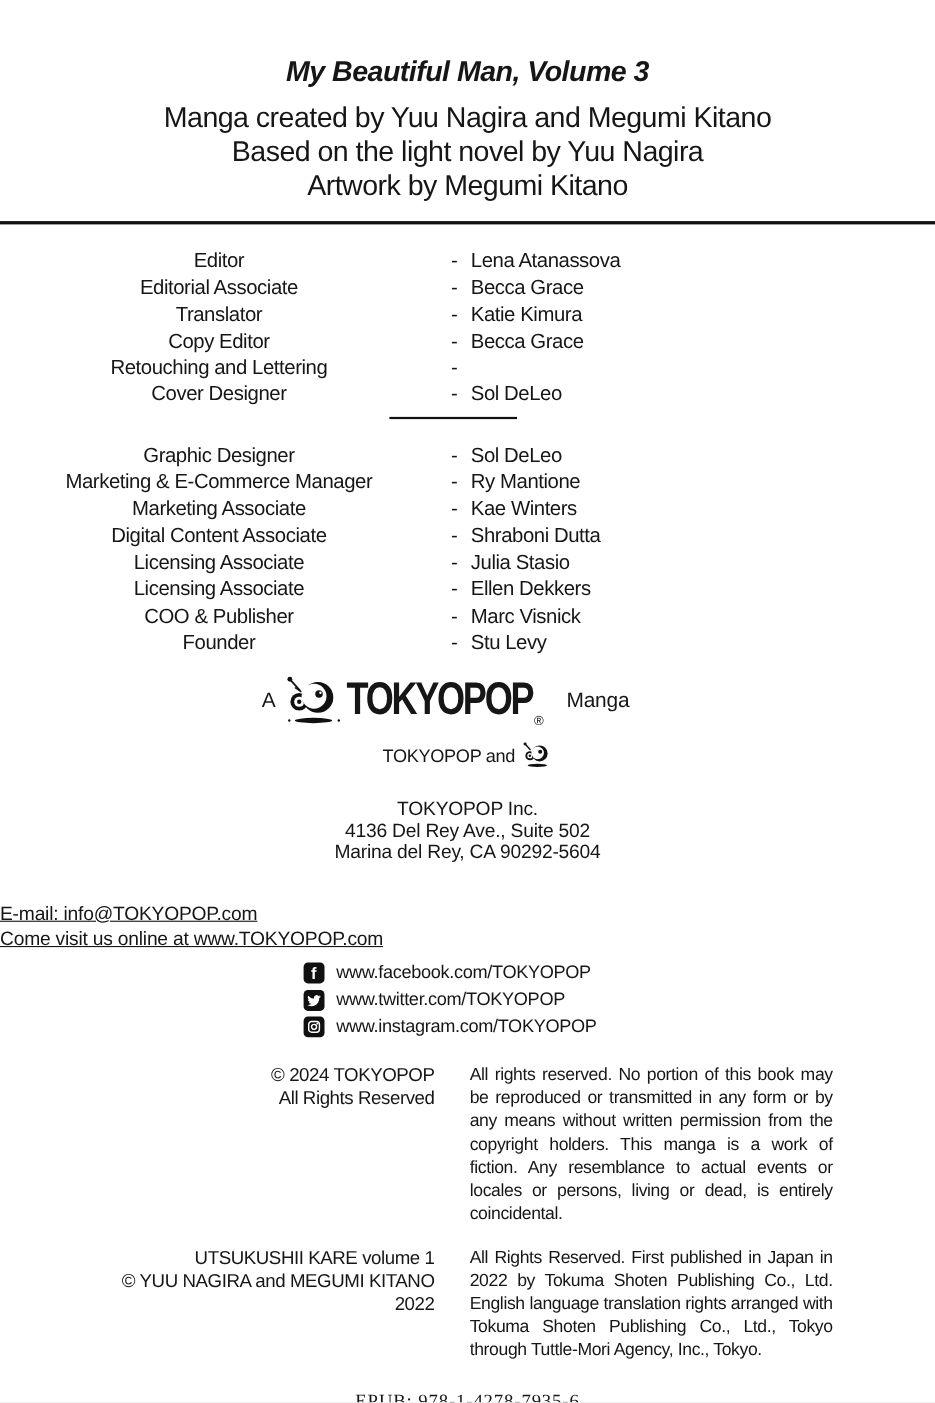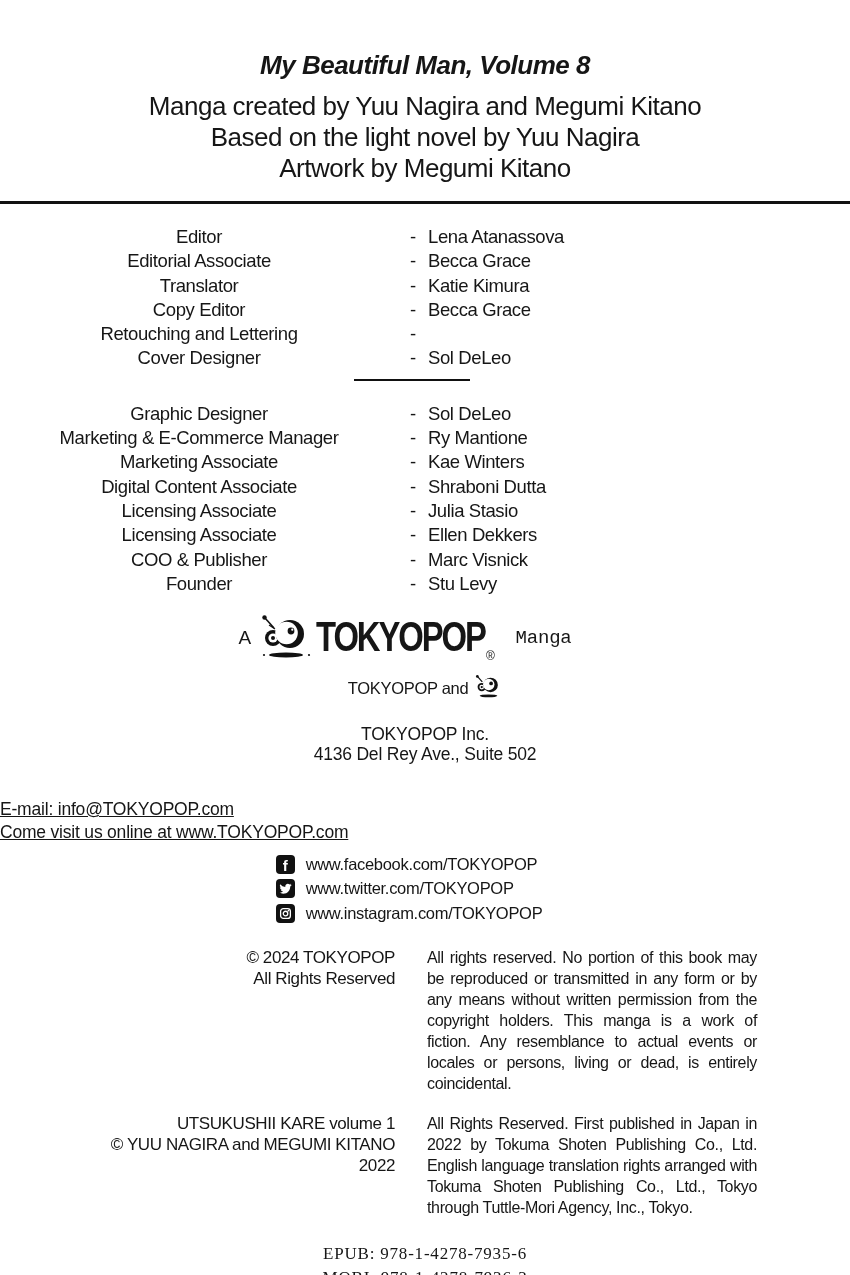--- a/index.html
+++ b/index.html
@@ -68,21 +68,21 @@
   .wordmark {
     display: inline-block;
     font-size: 40px;
     font-weight: 900;
     letter-spacing: -2.5px;
     transform: scale(0.82, 1.04);
     transform-origin: left center;
     margin-right: -38px;
   }
   .reg { font-size: 12px; vertical-align: -10px; margin-left: 2px; }
-  .logo-manga { font-size: 19px; margin-left: 21px; font-family: Liberation Mono, monospace; }
+  .logo-manga { font-size: 19px; margin-left: 21px; }
 
   
   .tm-line {
     margin-top: 13px;
     display: flex;
     align-items: center;
     justify-content: center;
     gap: 7px;
     font-size: 16.5px;
     letter-spacing: -0.3px;
@@ -138,21 +138,21 @@
     line-height: 24.5px;
     letter-spacing: 0.8px;
   }
 </style>
 </head>
 <body>
 
 <div class="page">
 
   <header class="title-block">
-    <div class="book-title">My Beautiful Man, Volume 8</div>
+    <div class="book-title">My Beautiful Man, Volume 3</div>
     <div class="title-line">Manga created by Yuu Nagira and Megumi Kitano</div>
     <div class="title-line">Based on the light novel by Yuu Nagira</div>
     <div class="title-line">Artwork by Megumi Kitano</div>
   </header>
 
   <hr class="rule">
 
   <section class="credits">
 
       <div class="credit-row">
@@ -283,20 +283,21 @@
       </svg>
     </span>
   </div>
 
   <section class="address">
 
       <div class="address-line">TOKYOPOP Inc.</div>
 
       <div class="address-line">4136 Del Rey Ave., Suite 502</div>
 
+      <div class="address-line">Marina del Rey, CA 90292-5604</div>
     </section>
 
   <section class="contact">
     <div>E-mail: info@TOKYOPOP.com</div>
     <div>Come visit us online at www.TOKYOPOP.com</div>
   </section>
 
   <section class="social">
     <div class="social-row">
       <span class="social-icon">

